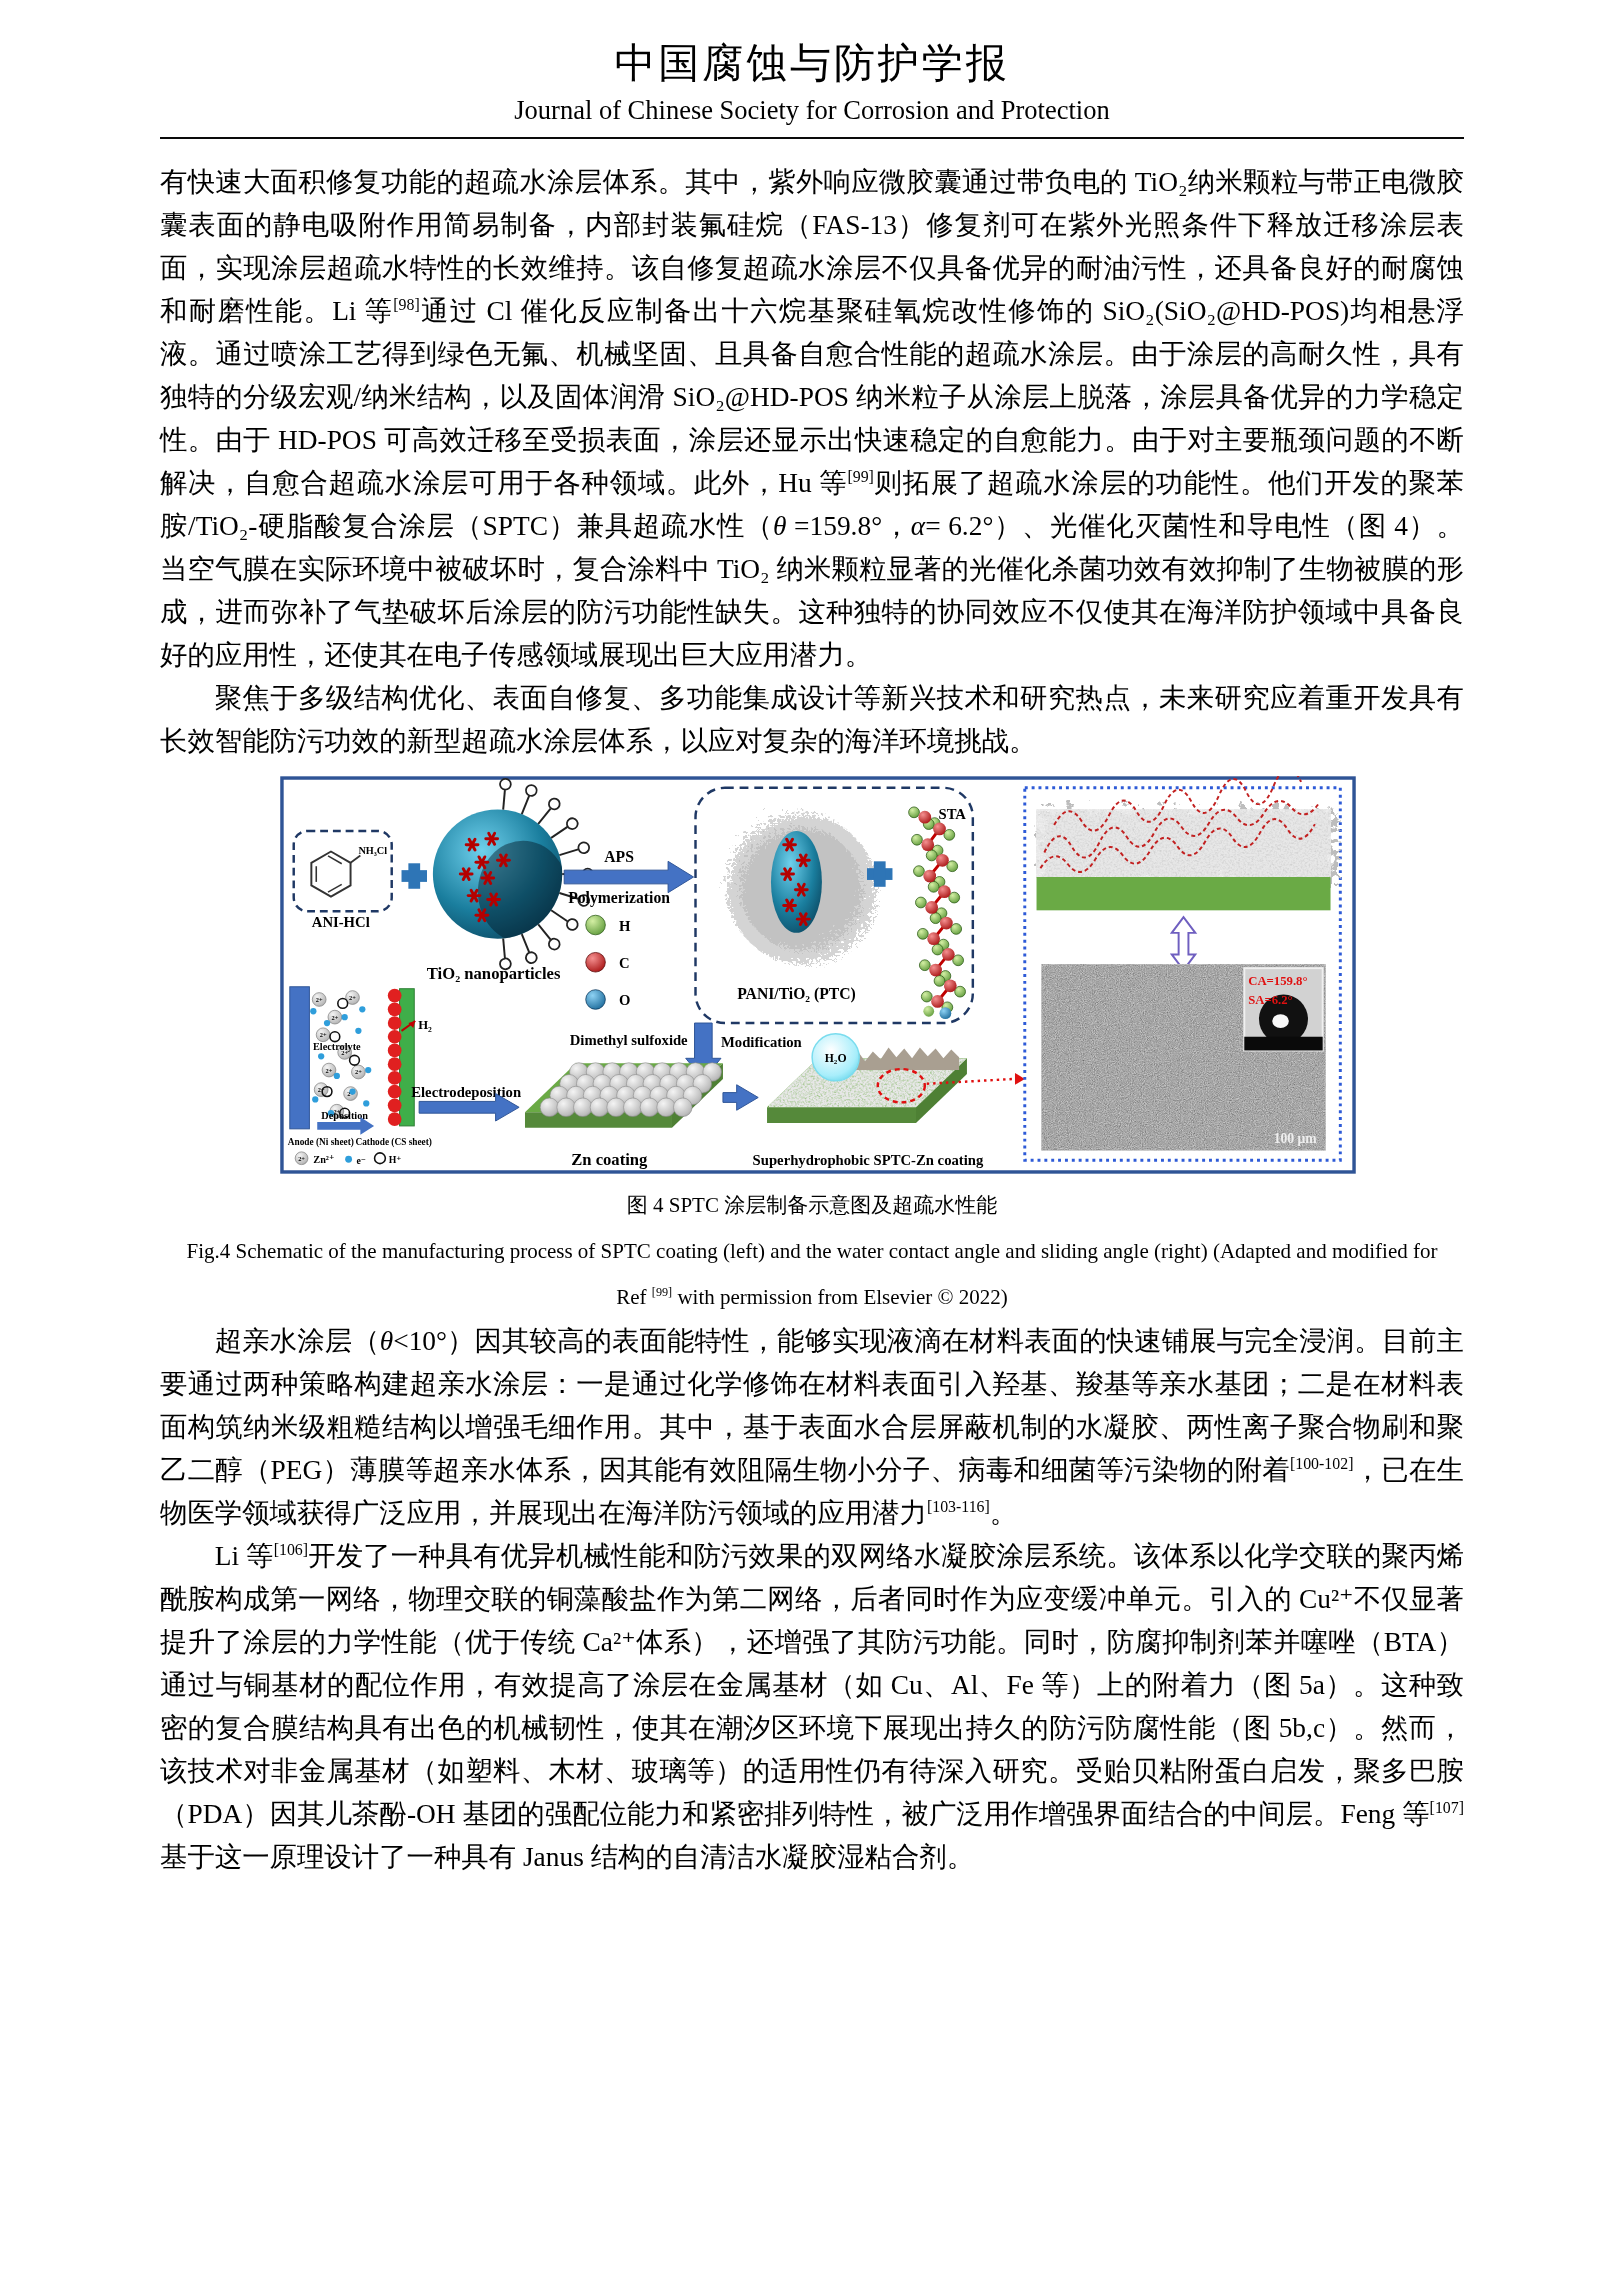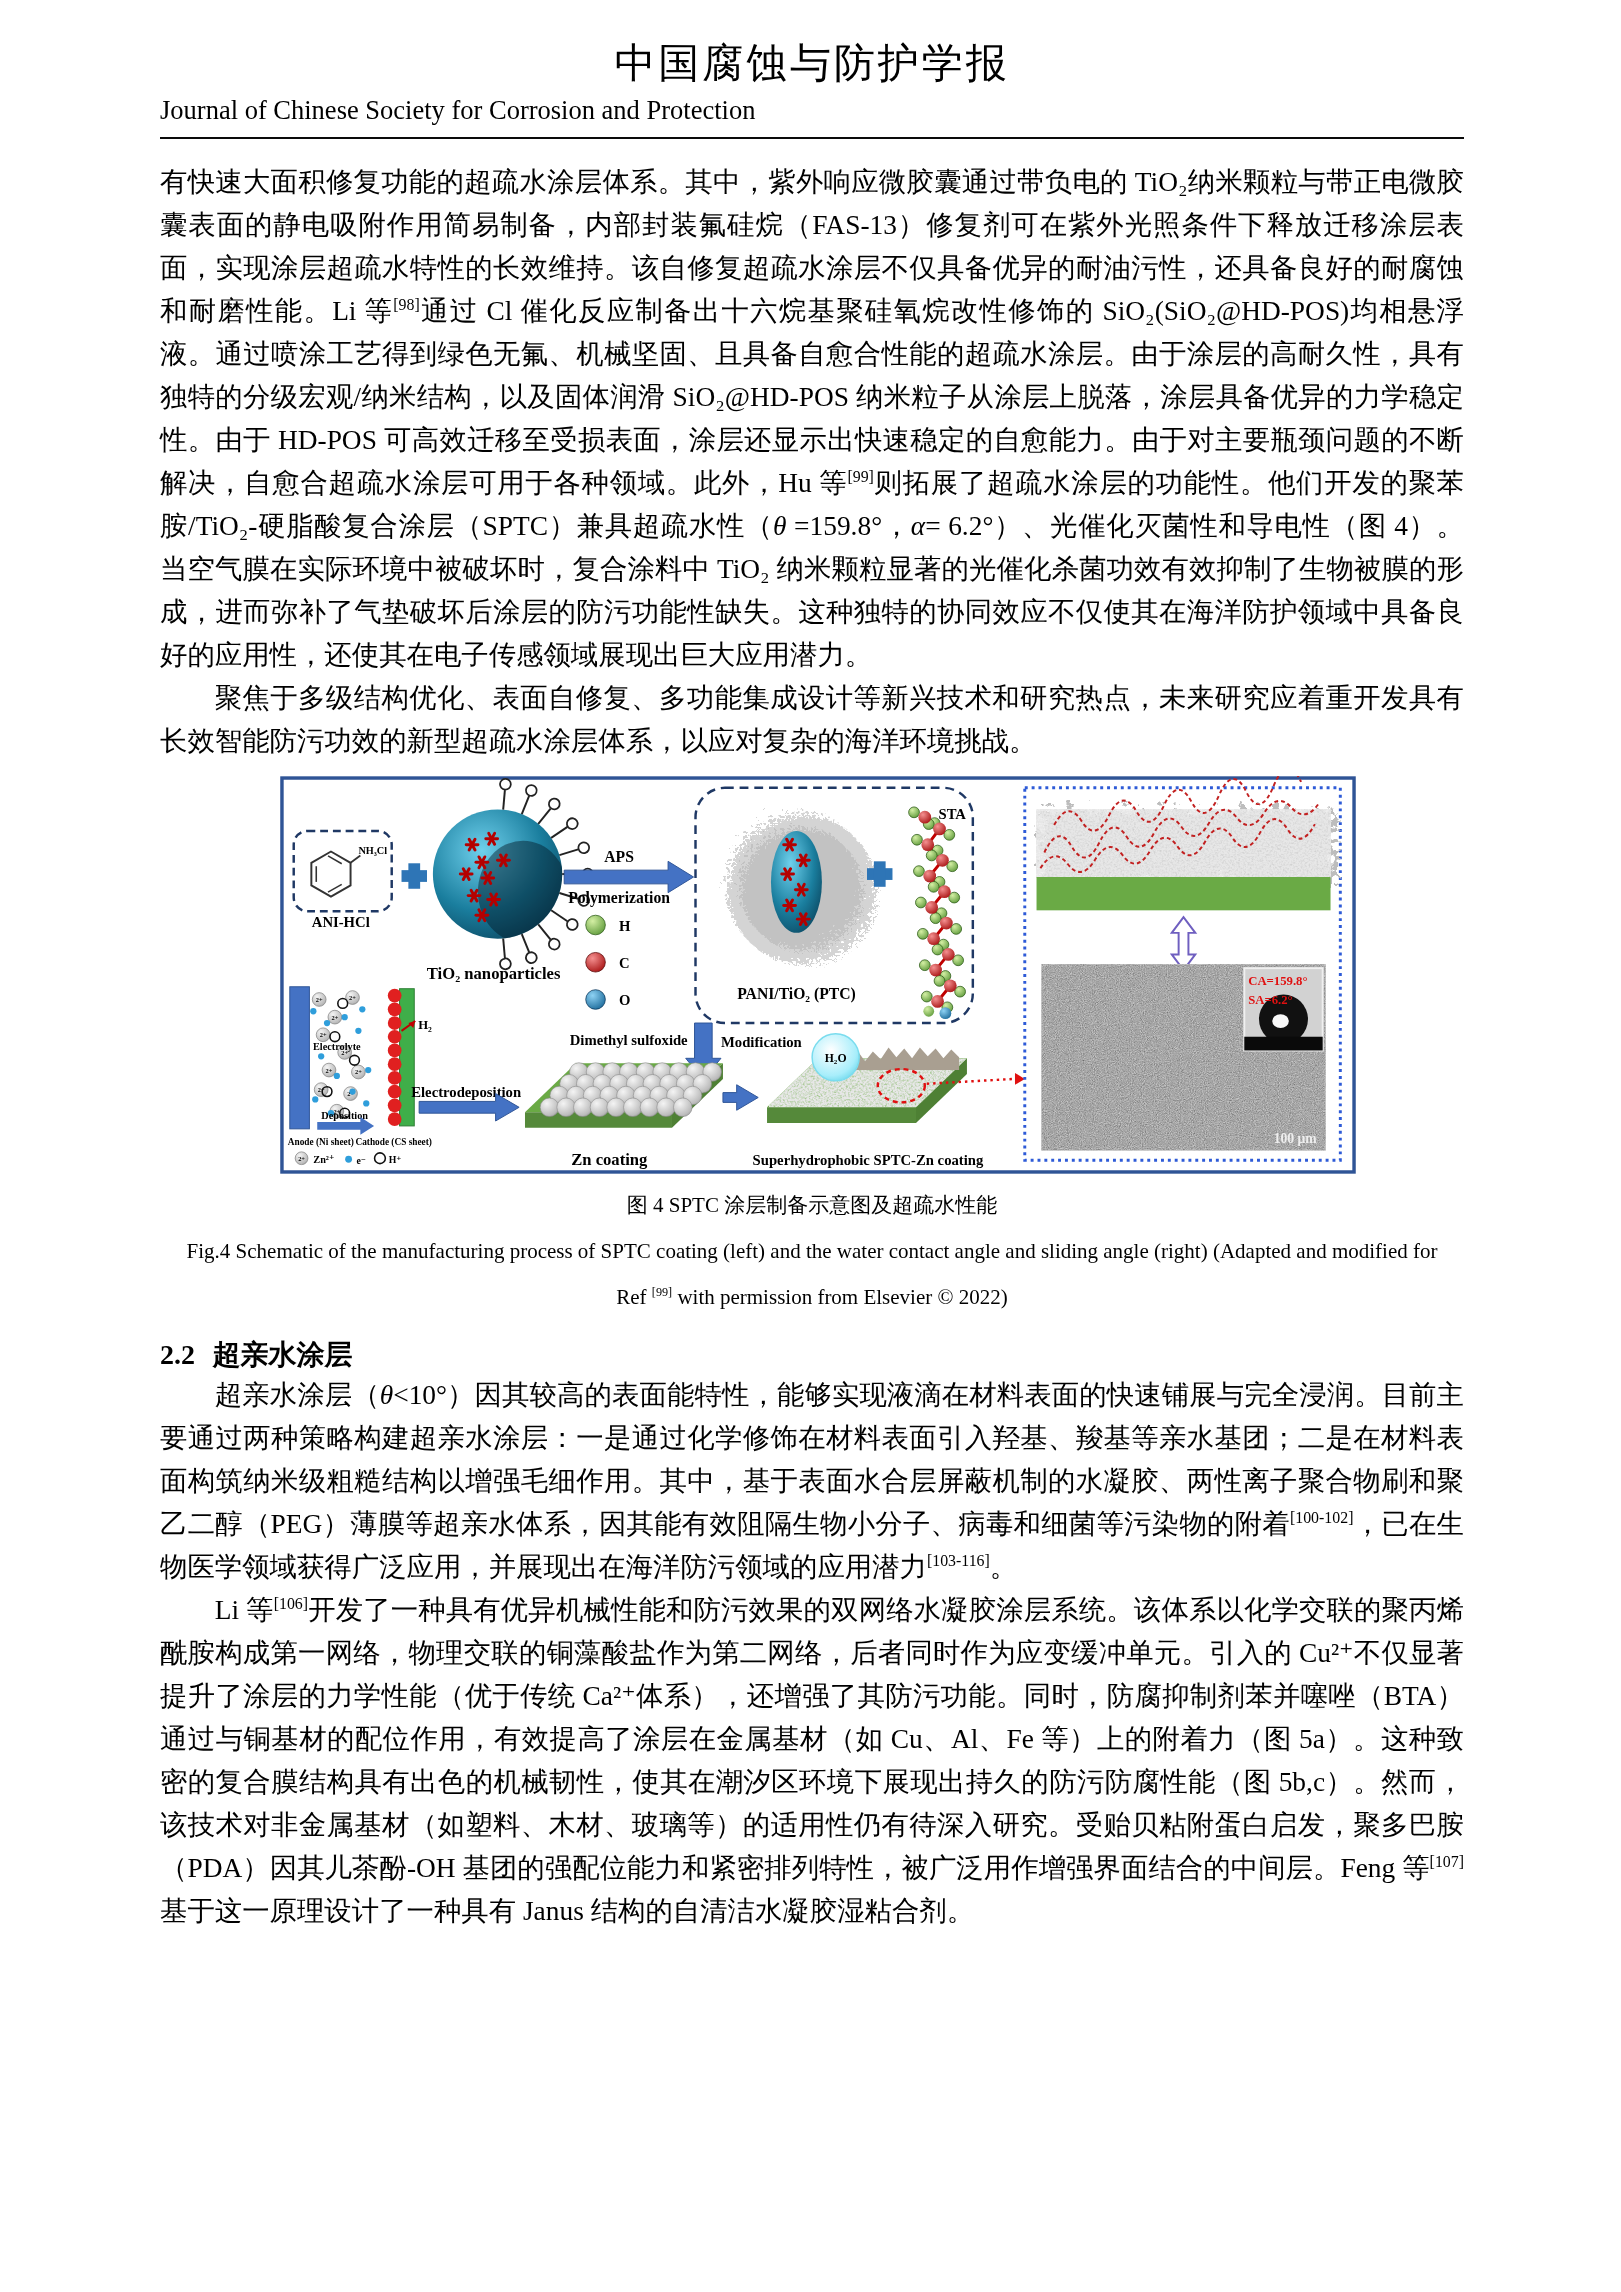--- a/index.html
+++ b/index.html
@@ -1,20 +1,20 @@
 <!DOCTYPE html>
 <html style="--accent: #2f5496; --arrow: #4472c4; --green: #6aaa45; --green-dark: #55893a; --teal: #1a7e9e; --red: #c00000; --panel: #2e5bd7;"><head>
 <meta charset="utf-8">
 <style>
   html,body{margin:0;padding:0;background:#fff;}
   body{width:1621px;height:2293px;position:relative;overflow:hidden;
        font-family:"Liberation Serif","DejaVu Serif",serif;color:#000;}
   .page{position:absolute;left:160px;top:8px;width:1304px;}
   .jtitle{text-align:center;font-size:41px;line-height:49px;margin-top:31px;letter-spacing:2.9px;}
-  .jsub{text-align:left;font-size:26.5px;line-height:33px;margin-top:5.9px;}
+  .jsub{text-align:center;font-size:26.5px;line-height:33px;margin-top:5.9px;}
   .rule{border-top:2.9px solid #0a0a0a;margin-top:9.8px;}
   p.para{font-size:27.4px;line-height:43px;text-align:justify;margin:0;}
   p.first{margin-top:22px;}
   .indent{text-indent:2em;}
   sup{font-size:0.58em;line-height:0;vertical-align:super;}
   .fig{position:relative;width:1076px;height:398px;margin:13.7px 0 0 120px;}
   .caption{width:1255px;margin:7.8px auto 0;text-align:center;font-size:21px;line-height:46px;}
   .heading{font-size:28px;font-weight:bold;margin-top:15.7px;}
   .heading .num{margin-right:17.6px;}
   .para3{margin-top:7.8px;}
@@ -376,20 +376,17 @@
         <text x="1058" y="374" font-size="14" fill="#eeeeee" text-anchor="end">100 μm</text>
       </g>
     </svg>
   </div>
 
   <div class="caption">
     <div>图 4 SPTC 涂层制备示意图及超疏水性能</div>
     <div>Fig.4 Schematic of the manufacturing process of SPTC coating (left) and the water contact angle and sliding angle (right) (Adapted and modified for Ref <sup>[99]</sup> with permission from Elsevier © 2022)</div>
   </div>
 
-  <div class="heading">
-    <span class="num">2.2</span><span>超亲水涂层</span>
-  </div>
 
   <p class="para indent para3">超亲水涂层（<i>θ</i>&lt;10°）因其较高的表面能特性，能够实现液滴在材料表面的快速铺展与完全浸润。目前主要通过两种策略构建超亲水涂层：一是通过化学修饰在材料表面引入羟基、羧基等亲水基团；二是在材料表面构筑纳米级粗糙结构以增强毛细作用。其中，基于表面水合层屏蔽机制的水凝胶、两性离子聚合物刷和聚乙二醇（PEG）薄膜等超亲水体系，因其能有效阻隔生物小分子、病毒和细菌等污染物的附着<sup>[100-102]</sup>，已在生物医学领域获得广泛应用，并展现出在海洋防污领域的应用潜力<sup>[103-116]</sup>。</p>
   <p class="para indent">Li 等<sup>[106]</sup>开发了一种具有优异机械性能和防污效果的双网络水凝胶涂层系统。该体系以化学交联的聚丙烯酰胺构成第一网络，物理交联的铜藻酸盐作为第二网络，后者同时作为应变缓冲单元。引入的 Cu²⁺不仅显著提升了涂层的力学性能（优于传统 Ca²⁺体系），还增强了其防污功能。同时，防腐抑制剂苯并噻唑（BTA）通过与铜基材的配位作用，有效提高了涂层在金属基材（如 Cu、Al、Fe 等）上的附着力（图 5a）。这种致密的复合膜结构具有出色的机械韧性，使其在潮汐区环境下展现出持久的防污防腐性能（图 5b,c）。然而，该技术对非金属基材（如塑料、木材、玻璃等）的适用性仍有待深入研究。受贻贝粘附蛋白启发，聚多巴胺（PDA）因其儿茶酚-OH 基团的强配位能力和紧密排列特性，被广泛用作增强界面结合的中间层。Feng 等<sup>[107]</sup>基于这一原理设计了一种具有 Janus 结构的自清洁水凝胶湿粘合剂。</p>
 </div>
 
 
 </body></html>

